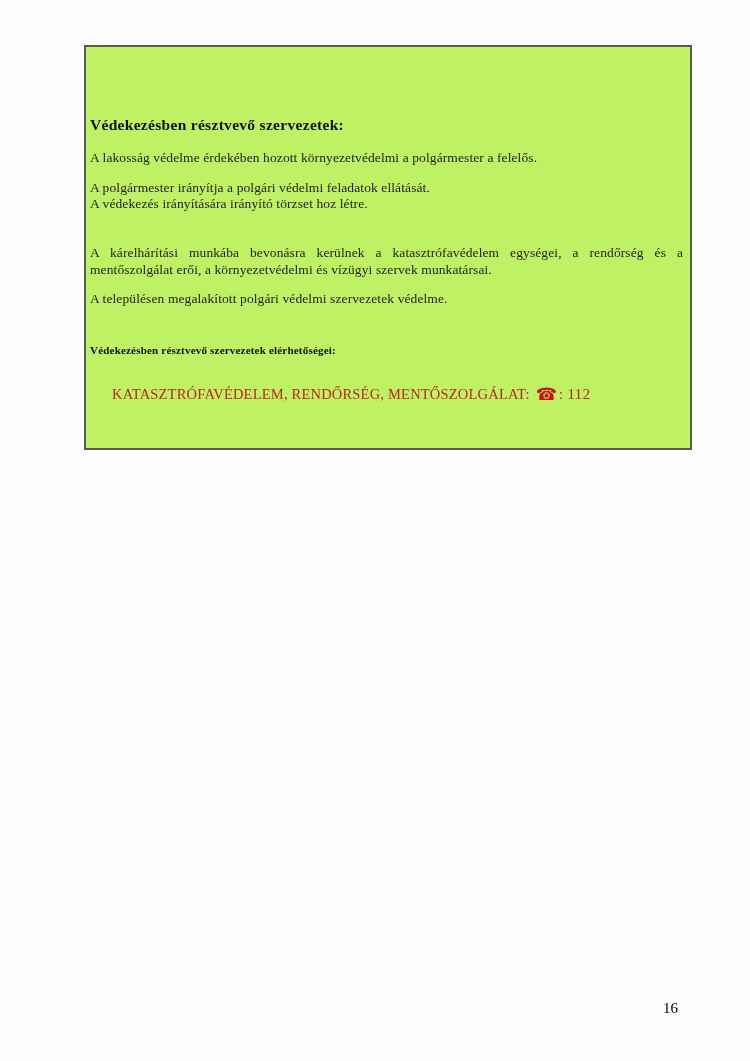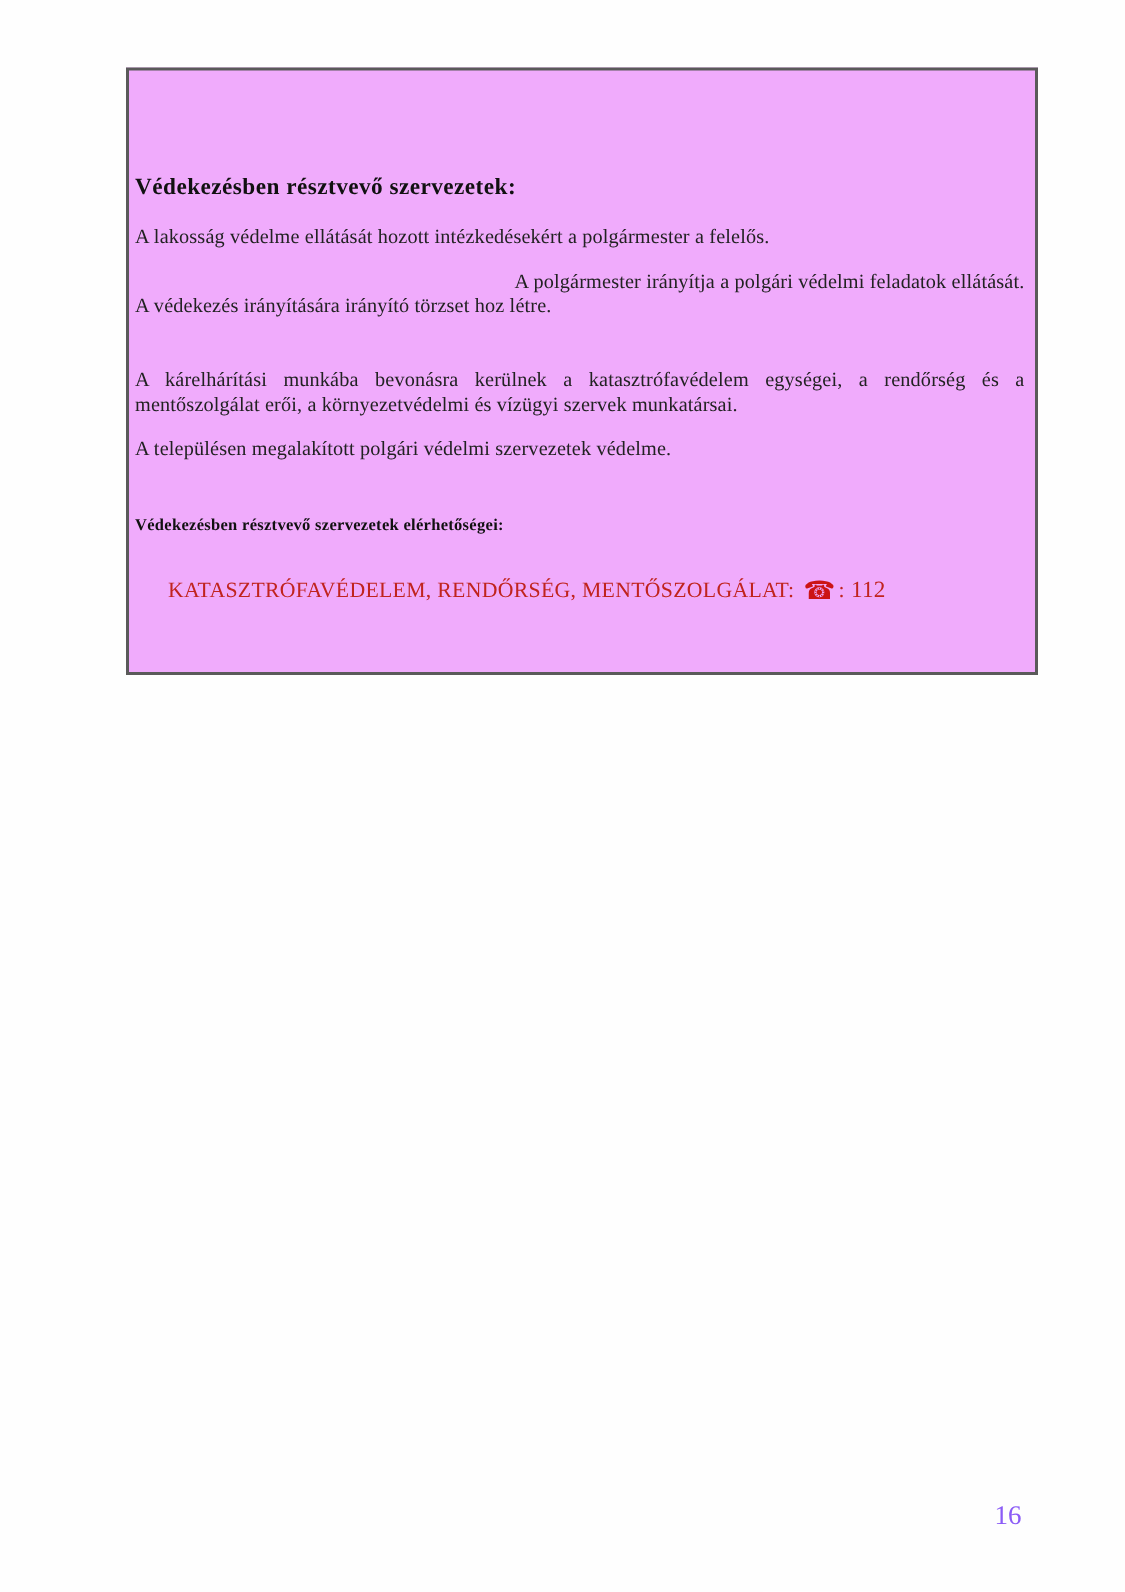--- a/index.html
+++ b/index.html
@@ -21,21 +21,21 @@
   }
 
   
   .doc-box {
     position: absolute;
     left: 84px;
     top: 45px;
     width: 608px;
     height: 405px;
     border: 2px solid #5a5a5a;
-    background: #f0abfc;
+    background: #bef264;
   }
 
   .bx {
     position: absolute;
     left: 4px;
     right: 7px;
     font-size: 13.5px;
     line-height: 17px;
     color: #222222;
     letter-spacing: 0.1px;
@@ -91,36 +91,36 @@
     position: absolute;
     left: 386px;
     top: 0;
   }
   .contact-abs .phone-icon { margin-left: 0; }
 
   .page-number {
     position: absolute;
     left: 663px;
     top: 1000px;
-    font-size: 18px;
-    color: #8b5cf6;
+    font-size: 15px;
+    color: #000000;
   }
 </style>
 </head>
 <body>
 
 <div class="page">
 
   <div class="doc-box">
 
     <div class="bx heading" style="top: 69px;">Védekezésben résztvevő szervezetek:</div>
 
-    <div class="bx" style="top: 102px;">A lakosság védelme ellátását hozott intézkedésekért a polgármester a felelős.</div>
+    <div class="bx" style="top: 102px;">A lakosság védelme érdekében hozott környezetvédelmi a polgármester a felelős.</div>
 
-    <div class="bx" style="top: 132px; text-align: right;">A polgármester irányítja a polgári védelmi feladatok ellátását.</div>
+    <div class="bx" style="top: 132px;">A polgármester irányítja a polgári védelmi feladatok ellátását.</div>
 
     <div class="bx" style="top: 148px;">A védekezés irányítására irányító törzset hoz létre.</div>
 
     <div class="bx" style="top: 197px;">
       <div class="para-line-justified">A kárelhárítási munkába bevonásra kerülnek a katasztrófavédelem egységei, a rendőrség és a</div>
       <div>mentőszolgálat erői, a környezetvédelmi és vízügyi szervek munkatársai.</div>
     </div>
 
     <div class="bx" style="top: 243px;">A településen megalakított polgári védelmi szervezetek védelme.</div>
 

